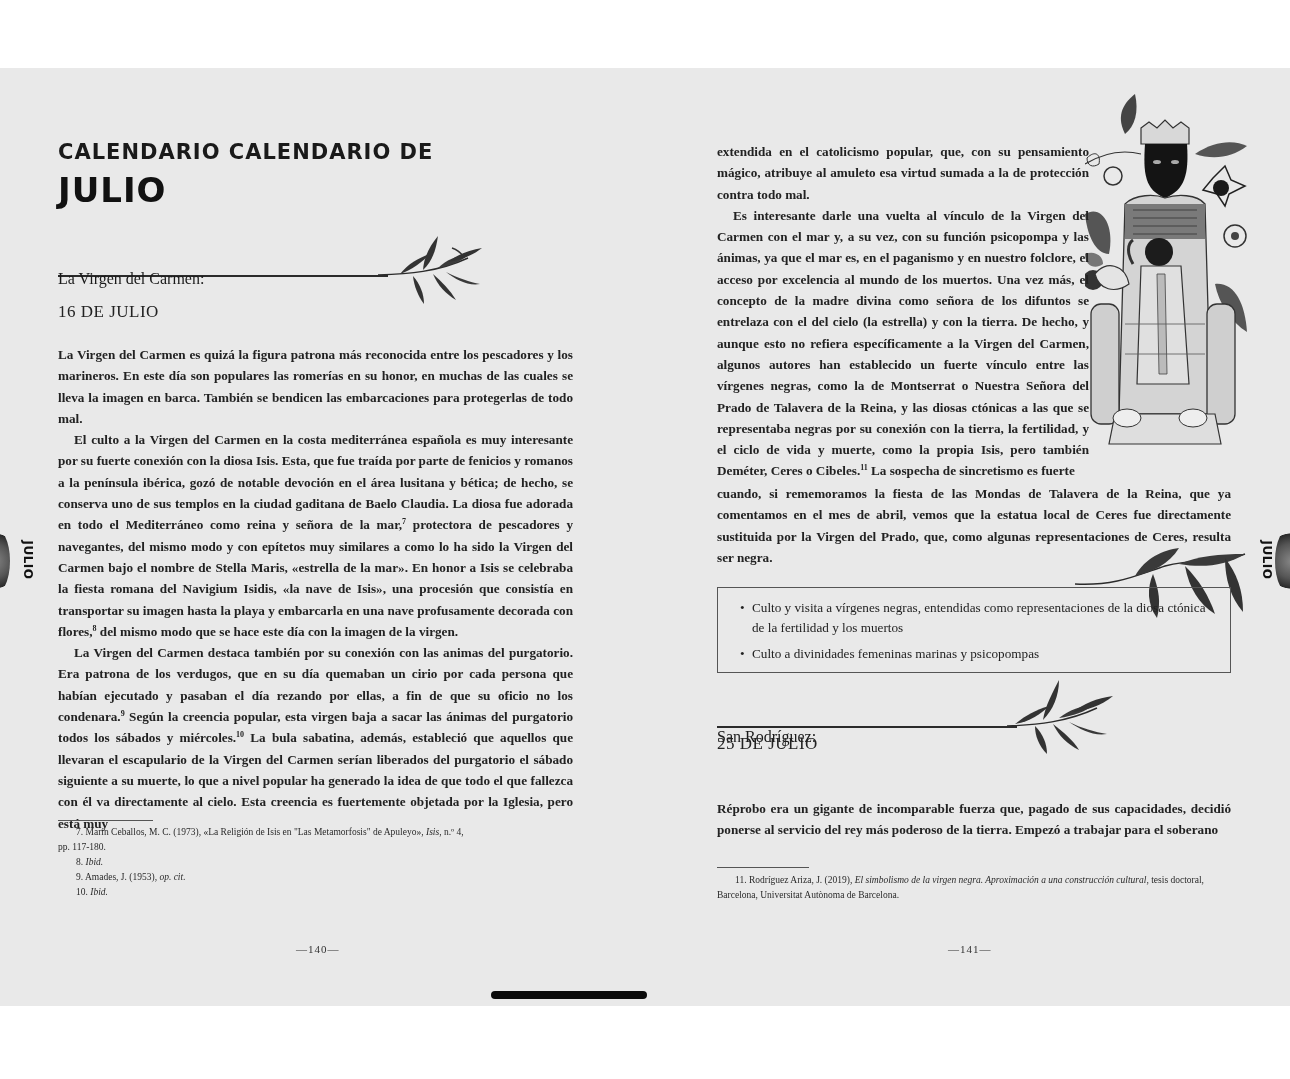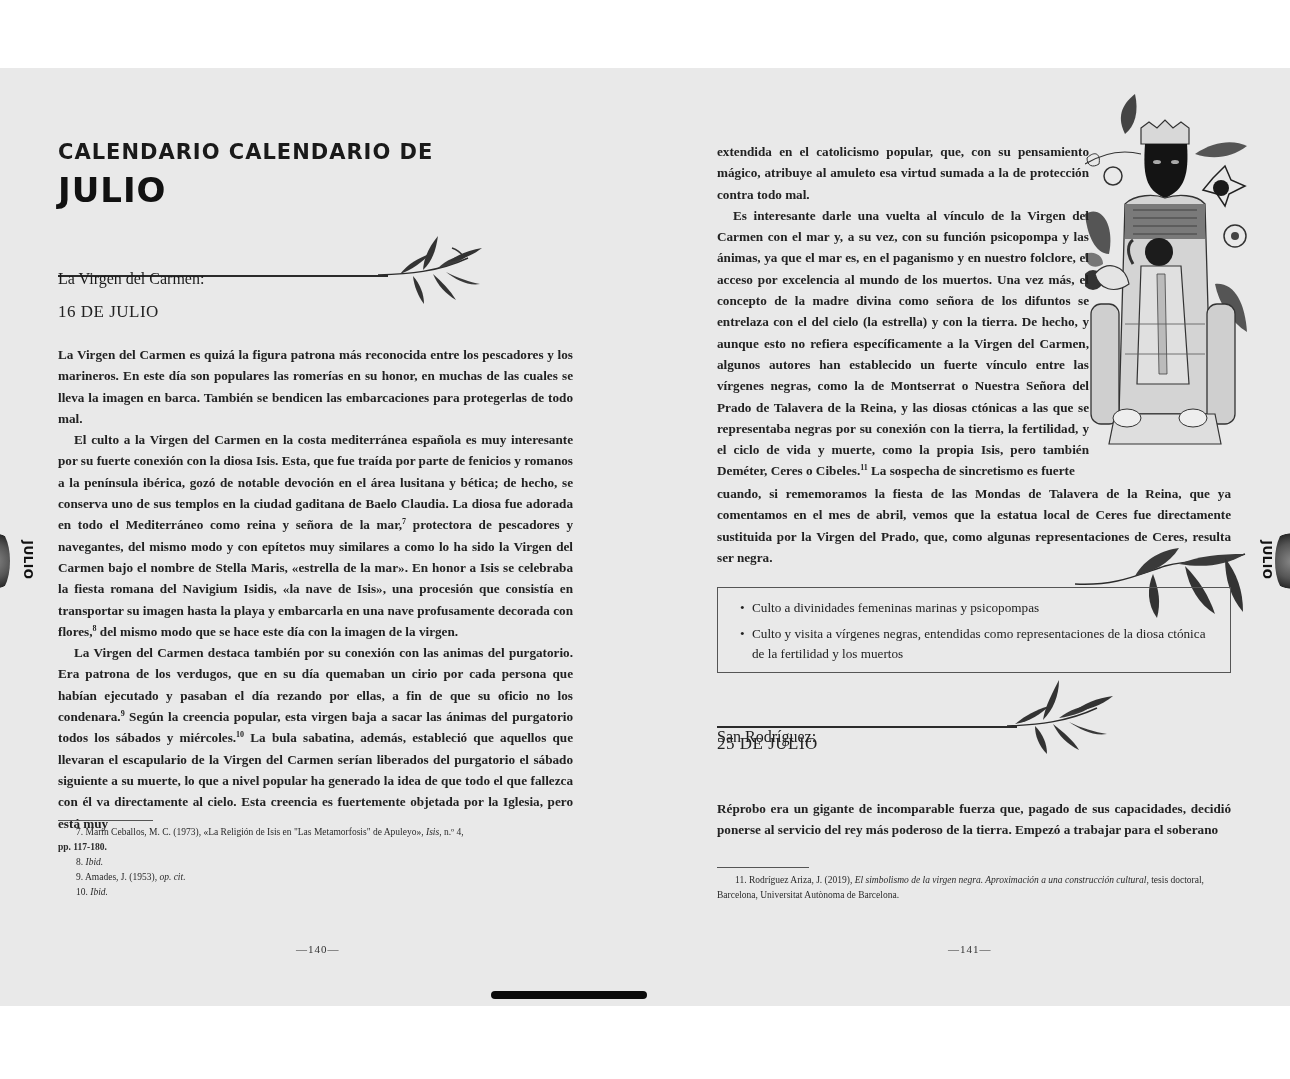--- a/index.html
+++ b/index.html
@@ -57,21 +57,21 @@
   .body-text {
     position: absolute; font-size: 13.2px; line-height: 21.3px; text-align: justify; color: #222; font-weight: bold;
   }
   .body-text p { text-indent: 0; }
   .body-text p.indent { text-indent: 16px; }
   sup { font-size: 8px; vertical-align: 5px; line-height: 0; }
 
   .fn-rule { position: absolute; height: 1px; background: #555; }
   .footnotes { position: absolute; font-size: 9.5px; line-height: 15px; color: #2a2a2a; }
   .footnotes p { text-indent: 18px; }
-  .footnotes p.no-indent { text-indent: 0; font-weight: bold; }
+  .footnotes p.no-indent { text-indent: 0; }
   .footnotes i { font-style: italic; }
 
   .page-number {
     position: absolute; top: 875px; font-size: 11px; color: #333; letter-spacing: 1px;
   }
 
   
   .illustration { position: absolute; left: 440px; top: 26px; width: 200px; height: 380px; }
 
   .summary-box {
@@ -192,22 +192,22 @@
         <path d="M60 30 C70 12 88 4 104 2 C94 18 78 26 60 30Z" fill="#3a3a3a"></path>
         <path d="M104 18 C124 10 144 8 170 8 C150 20 128 22 104 18Z" fill="#3a3a3a"></path>
         <path d="M78 28 C84 44 86 56 82 72 C72 58 72 42 78 28Z" fill="#333"></path>
         <path d="M110 20 C124 34 134 50 140 68 C124 58 114 42 110 20Z" fill="#333"></path>
         <path d="M150 12 C162 28 168 44 168 66 C156 52 150 34 150 12Z" fill="#333"></path>
       </svg>
     </div>
 
     <div class="summary-box">
       <ul>
+        <li>Culto y visita a vírgenes negras, entendidas como representaciones de la diosa ctónica de la fertilidad y los muertos</li>
         <li>Culto a divinidades femeninas marinas y psicopompas</li>
-        <li>Culto y visita a vírgenes negras, entendidas como representaciones de la diosa ctónica de la fertilidad y los muertos</li>
       </ul>
     </div>
 
     <div class="rule-branch" style="left:72px; top:608px; width:400px;">
       <div class="line" style="width:300px; top:50px;"></div>
       <svg style="left:290px;" width="120" height="80" viewBox="0 0 120 80">
         <path d="M0 50 C30 49 60 46 90 32" stroke="#2b2b2b" stroke-width="1.4" fill="none"></path>
         <path d="M8 48 C18 40 28 34 42 30 C34 38 22 46 8 48Z" fill="#333"></path>
         <path d="M36 44 C38 30 46 16 52 4 C52 20 46 34 36 44Z" fill="#333"></path>
         <path d="M52 42 C62 34 74 30 88 28 C78 36 66 40 52 42Z" fill="#3a3a3a"></path>

